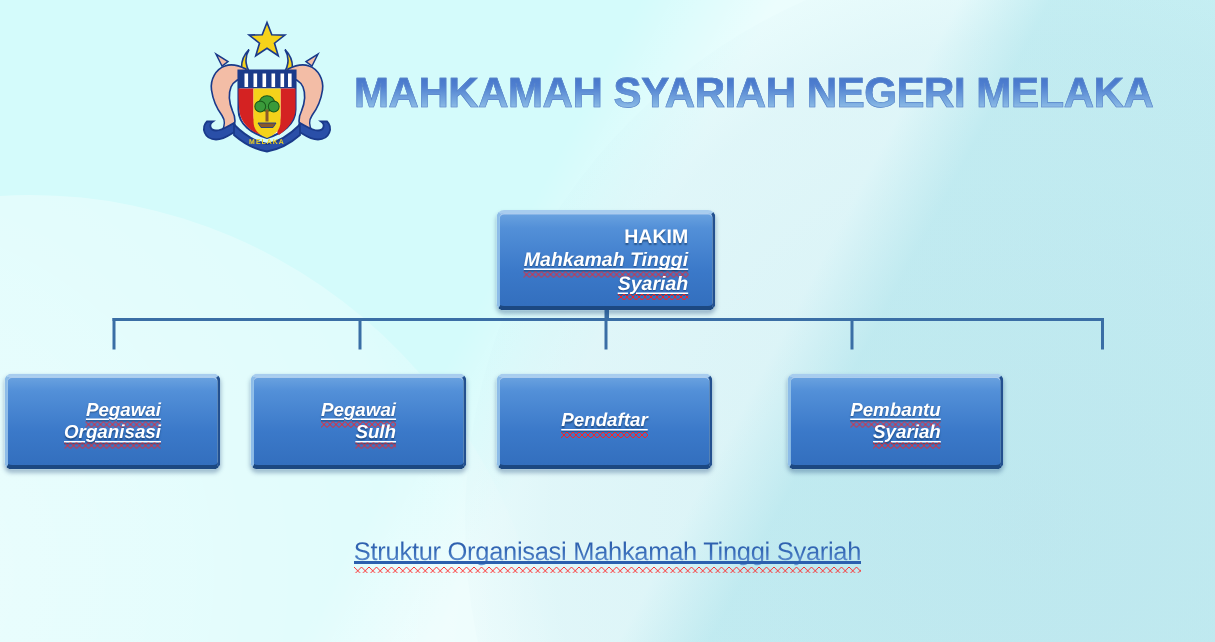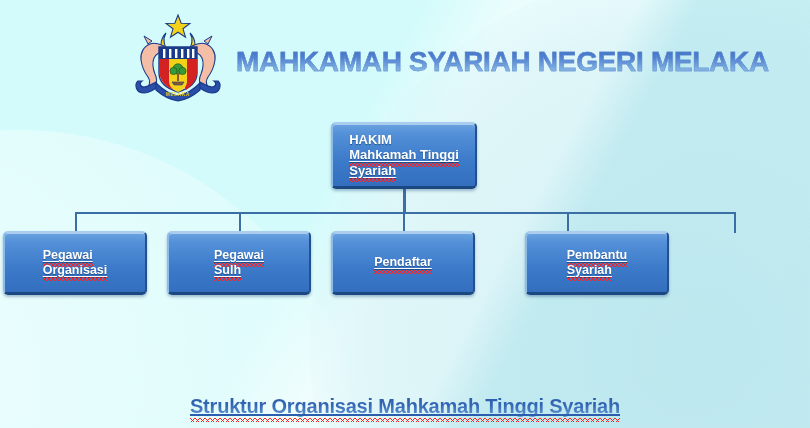--- a/index.html
+++ b/index.html
@@ -119,22 +119,23 @@
         #336fbe 100%);
     border-top: 2px solid #a8cdef;
     border-left: 2px solid #8dbce8;
     border-right: 2px solid #23508f;
     border-bottom: 3px solid #1c4881;
     box-shadow: 0 2px 3px rgba(30,70,120,0.35),
                 inset 0 1px 0 rgba(255,255,255,0.45);
     display: flex;
     align-items: center;
     justify-content: center;
-    text-align: left;
+    text-align: right;
     box-sizing: border-box;
+    margin-top: 18px;
   }
   .node-inner {
     line-height: 1.16;
     color: #ffffff;
     font-weight: bold;
     text-shadow: 0 1px 1px rgba(10,40,80,0.55);
   }
 
   .node-root {
     left: 331px;
@@ -155,20 +156,21 @@
   .u {
     text-decoration: underline;
     text-decoration-color: #ffffff;
     text-underline-offset: 2px;
     position: relative;
     display: inline-block;
   }
   .sq {
     position: relative;
     display: inline-block;
+    font-style: italic;
   }
   .sq::after {
     content: "";
     position: absolute;
     left: 0;
     right: 0;
     bottom: -4px;
     height: 4px;
     background-image:
       linear-gradient(45deg, transparent 45%, #ff2020 45%, #ff2020 55%, transparent 55%),
@@ -181,33 +183,32 @@
   .caption {
     position: absolute;
     left: 0;
     top: 358px;
     width: 810px;
     text-align: center;
   }
   .caption-text {
     display: inline-block;
     position: relative;
-    font-size: 20px;
-    font-weight: bold;
+    font-size: 17px;
+    font-weight: normal;
     letter-spacing: -0.2px;
     color: #2b5fae;
     background: linear-gradient(180deg,
         #2a5aa8 0%,
         #3468b6 45%,
         #6fa0d8 100%);
     -webkit-background-clip: text;
     background-clip: text;
     color: transparent;
     text-decoration: none;
-    margin-top: 37px;
   }
   .caption-underline {
     position: absolute;
     left: 0; right: 0;
     bottom: 2px;
     height: 2px;
     background: #2b5fae;
   }
   .caption-squiggle {
     position: absolute;

